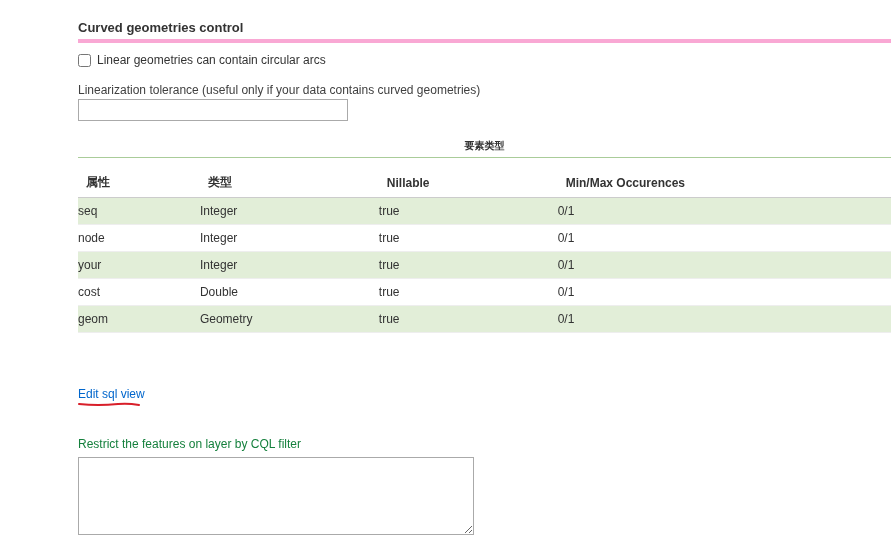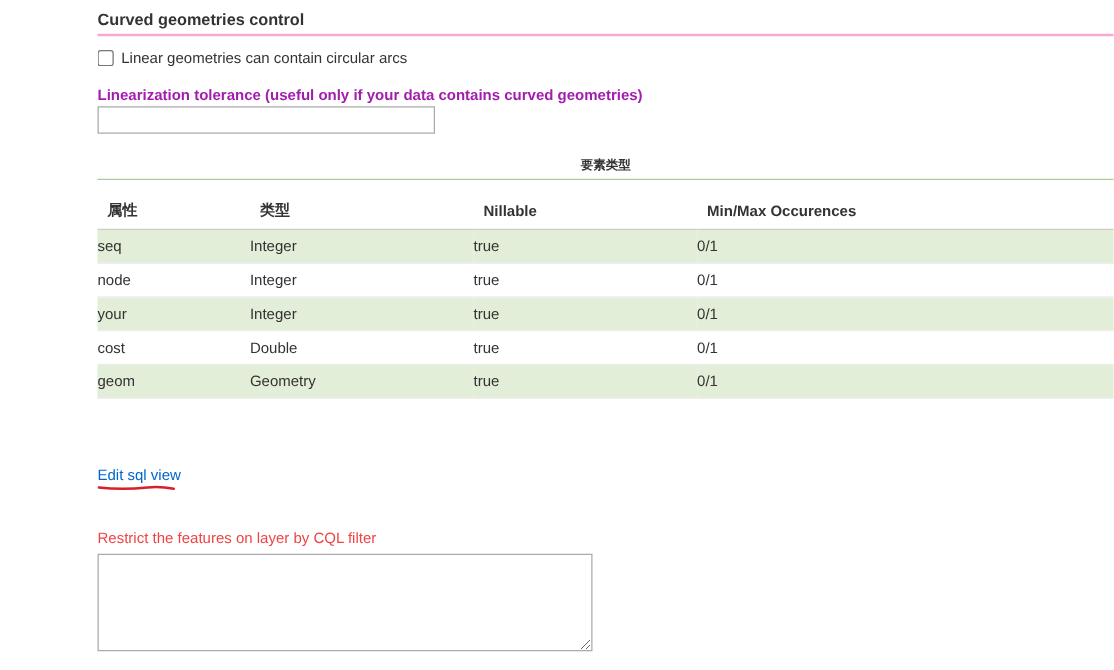--- a/index.html
+++ b/index.html
@@ -14,42 +14,41 @@
       background: #fff;
     }
     .container {
       padding: 0 0 20px 78px;
       width: 891px;
     }
     .section-title {
       font-weight: bold;
       font-size: 13px;
       color: #333;
-      padding: 8px 0 4px 0;
-      border-bottom: 2px solid #f9a8d4;
+      padding: 20px 0 4px 0;
+      border-bottom: 4px solid #f9a8d4;
     }
     .checkbox-row {
       padding: 10px 0 8px 0;
       display: flex;
       align-items: center;
     }
     .checkbox-row input[type="checkbox"] {
       margin: 0 6px 0 0;
       width: 13px;
       height: 13px;
     }
     .checkbox-row label {
       font-size: 12px;
       color: #333;
     }
     .field-label {
       font-size: 12px;
-      color: #a21caf;
+      color: #404040;
       padding: 8px 0 2px 0;
-      font-weight: bold;
     }
     .text-input {
       border: 1px solid #aaa;
       padding: 3px;
       font-size: 12px;
       width: 270px;
       height: 22px;
     }
     .sub-section-title {
       font-weight: bold;
@@ -103,21 +102,21 @@
       left: 0;
       bottom: -4px;
       width: 62px;
       height: 3px;
     }
     .underline-annotation svg {
       display: block;
     }
     .cql-label {
       font-size: 12px;
-      color: #ef4444;
+      color: #15803d;
       padding: 36px 0 6px 0;
     }
     .cql-textarea {
       width: 396px;
       height: 78px;
       border: 1px solid #aaa;
       resize: both;
       font-family: Verdana, Arial, sans-serif;
       font-size: 12px;
       padding: 4px;

